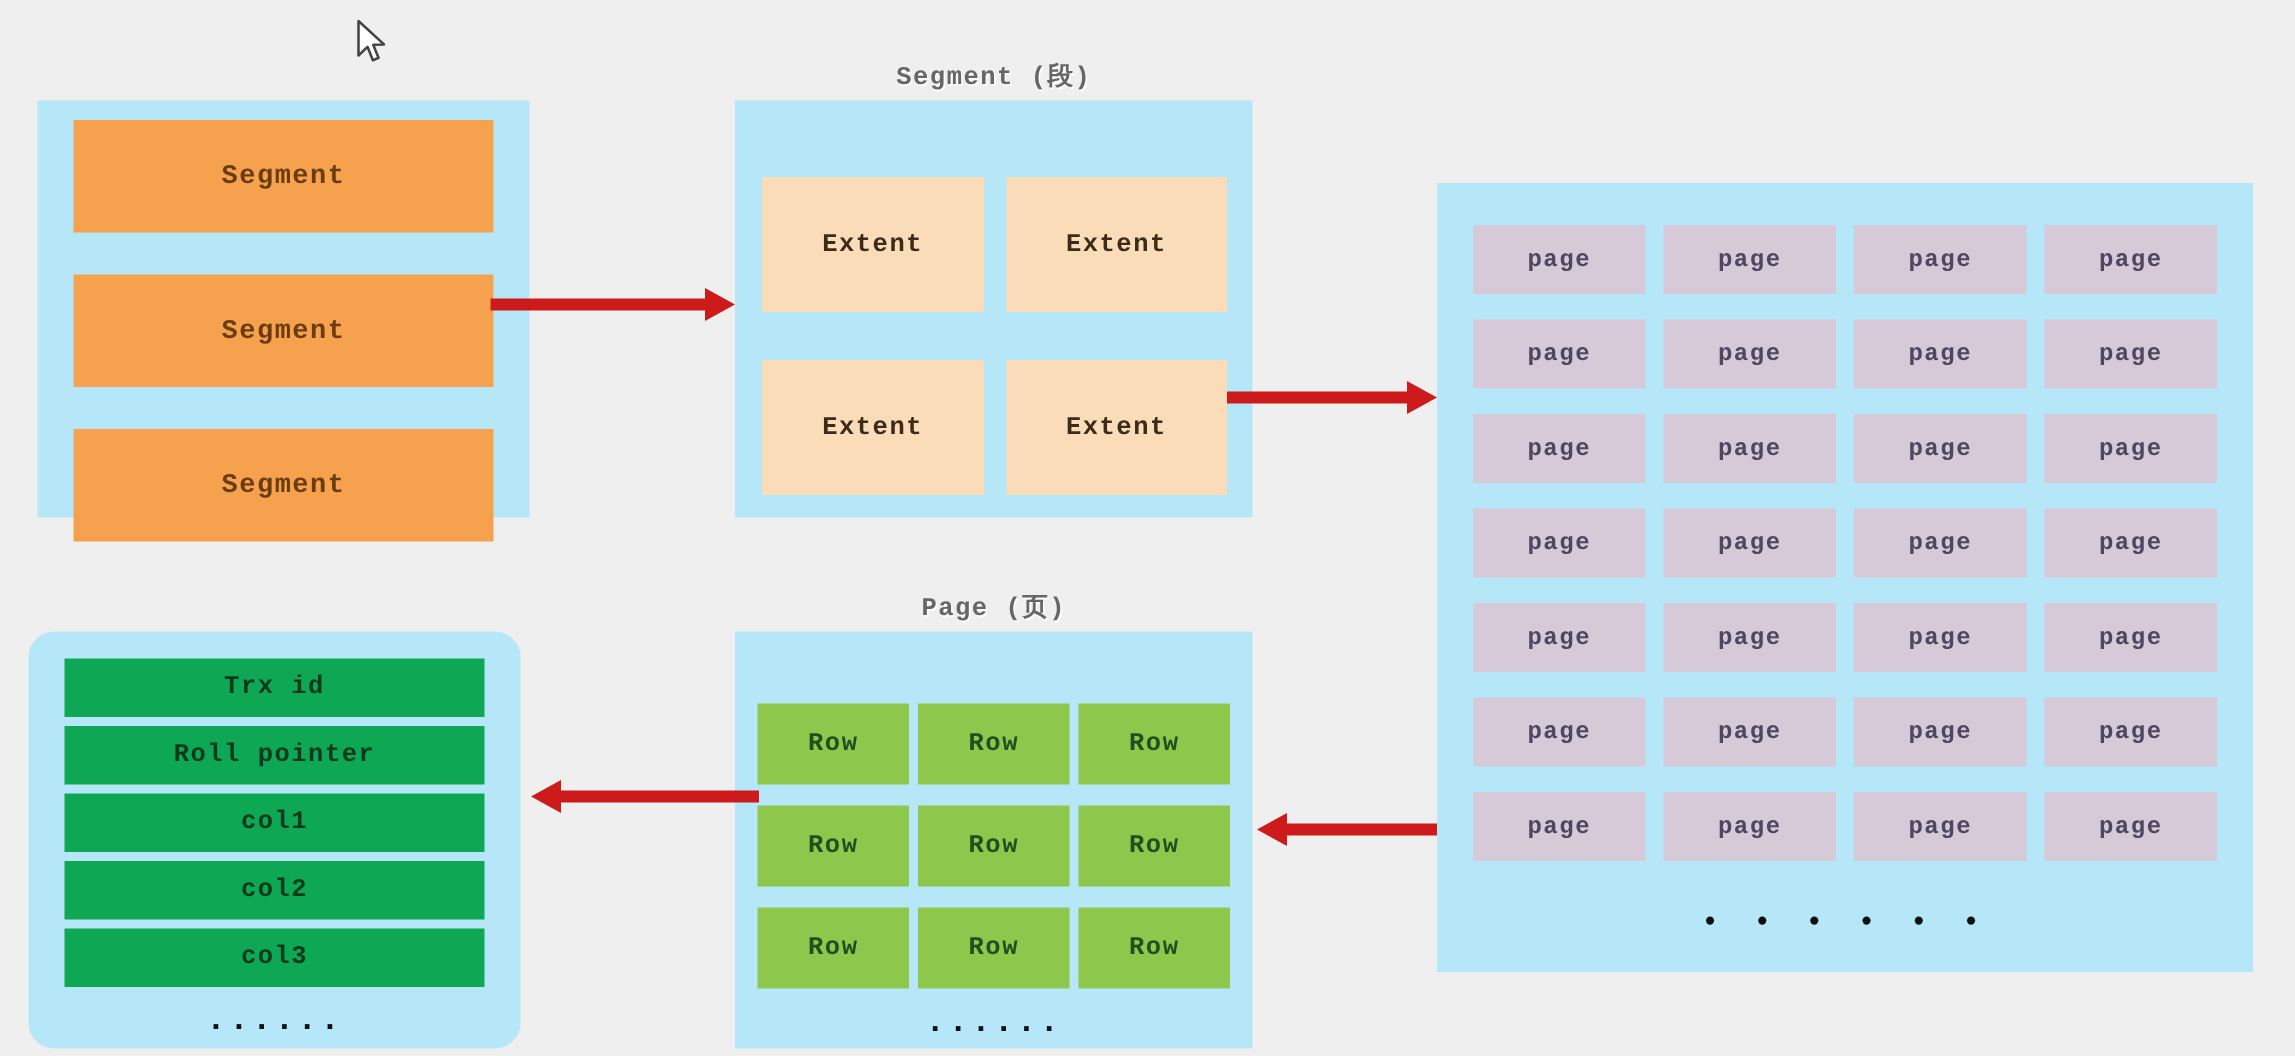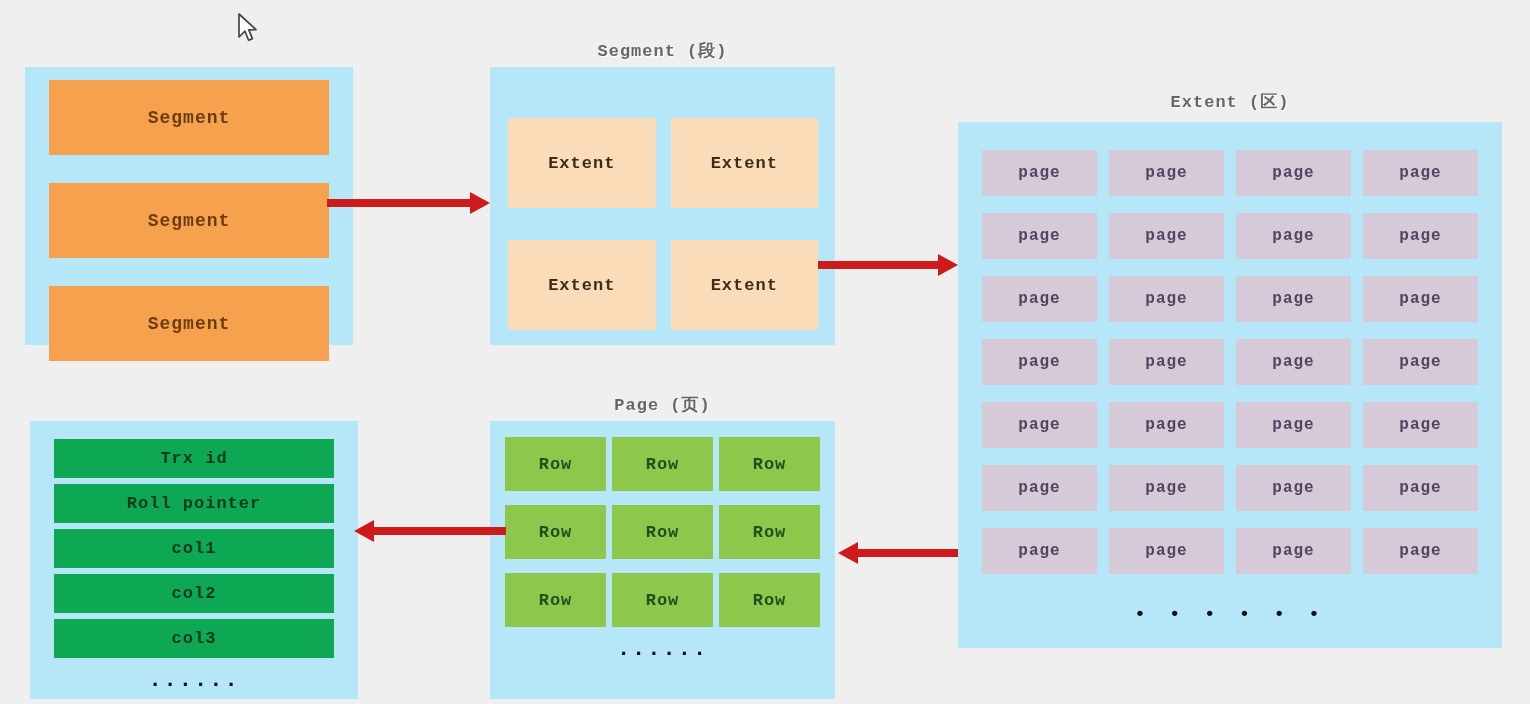--- a/index.html
+++ b/index.html
@@ -39,27 +39,27 @@
   .ext-panel{left:958px;top:122px;width:544px;height:526px;}
   .ext-body{display:grid;grid-template-columns:repeat(4,1fr);column-gap:12px;row-gap:17px;
             padding:28px 24px 0 24px;}
   .page-cell{height:46px;background:var(--page-lavender);color:var(--page-text);
              display:flex;align-items:center;justify-content:center;
              font-size:16px;font-weight:bold;letter-spacing:1px;}
 
   
   .page-panel{left:490px;top:421px;width:345px;height:278px;}
   .page-body{display:grid;grid-template-columns:repeat(3,1fr);column-gap:6px;row-gap:14px;
-             padding:16px 15px 0 15px;}
+             padding:16px 15px 0 15px;margin-top:32px;}
   .row-cell{height:54px;background:var(--row-green);color:var(--row-text);
             display:flex;align-items:center;justify-content:center;
             font-size:17px;font-weight:bold;letter-spacing:1px;}
 
   
-  .row-panel{left:30px;top:421px;width:328px;height:278px;}
+  .row-panel{left:19px;top:421px;width:328px;height:278px;border-radius:17px;}
   .row-body{display:flex;flex-direction:column;gap:6px;padding:18px 24px 0 24px;}
   .field-bar{height:39px;background:var(--field-green);color:var(--field-text);
              display:flex;align-items:center;justify-content:center;
              font-size:17px;font-weight:bold;letter-spacing:1px;}
 
   .dots{ text-align:center;color:#101010;font-weight:bold;}
   .dots-tight{font-size:22px;letter-spacing:2px;margin-top:10px;line-height:26px;}
   .dots-wide{font-size:19px;letter-spacing:6px;margin-top:28px;line-height:26px;}
 
   
@@ -77,21 +77,20 @@
   #arrow-4{left:354px;top:520px;width:152px;}
 
   .cursor{position:absolute;left:236px;top:13px;width:22px;height:30px;}
 </style>
 </head>
 <body>
 
 <div class="stage">
 
   <div class="g-title" style="left:490px;top:39px;width:345px;">Segment (段)</div>
-  <div class="g-title" style="left:958px;top:90px;width:544px;">Extent (区)</div>
   <div class="g-title" style="left:490px;top:393px;width:345px;">Page (页)</div>
 
   <div class="panel ts-panel">
     <div class="ts-body">
         <div class="seg-bar">Segment</div>
         <div class="seg-bar">Segment</div>
         <div class="seg-bar">Segment</div>
       </div>
   </div>
 

